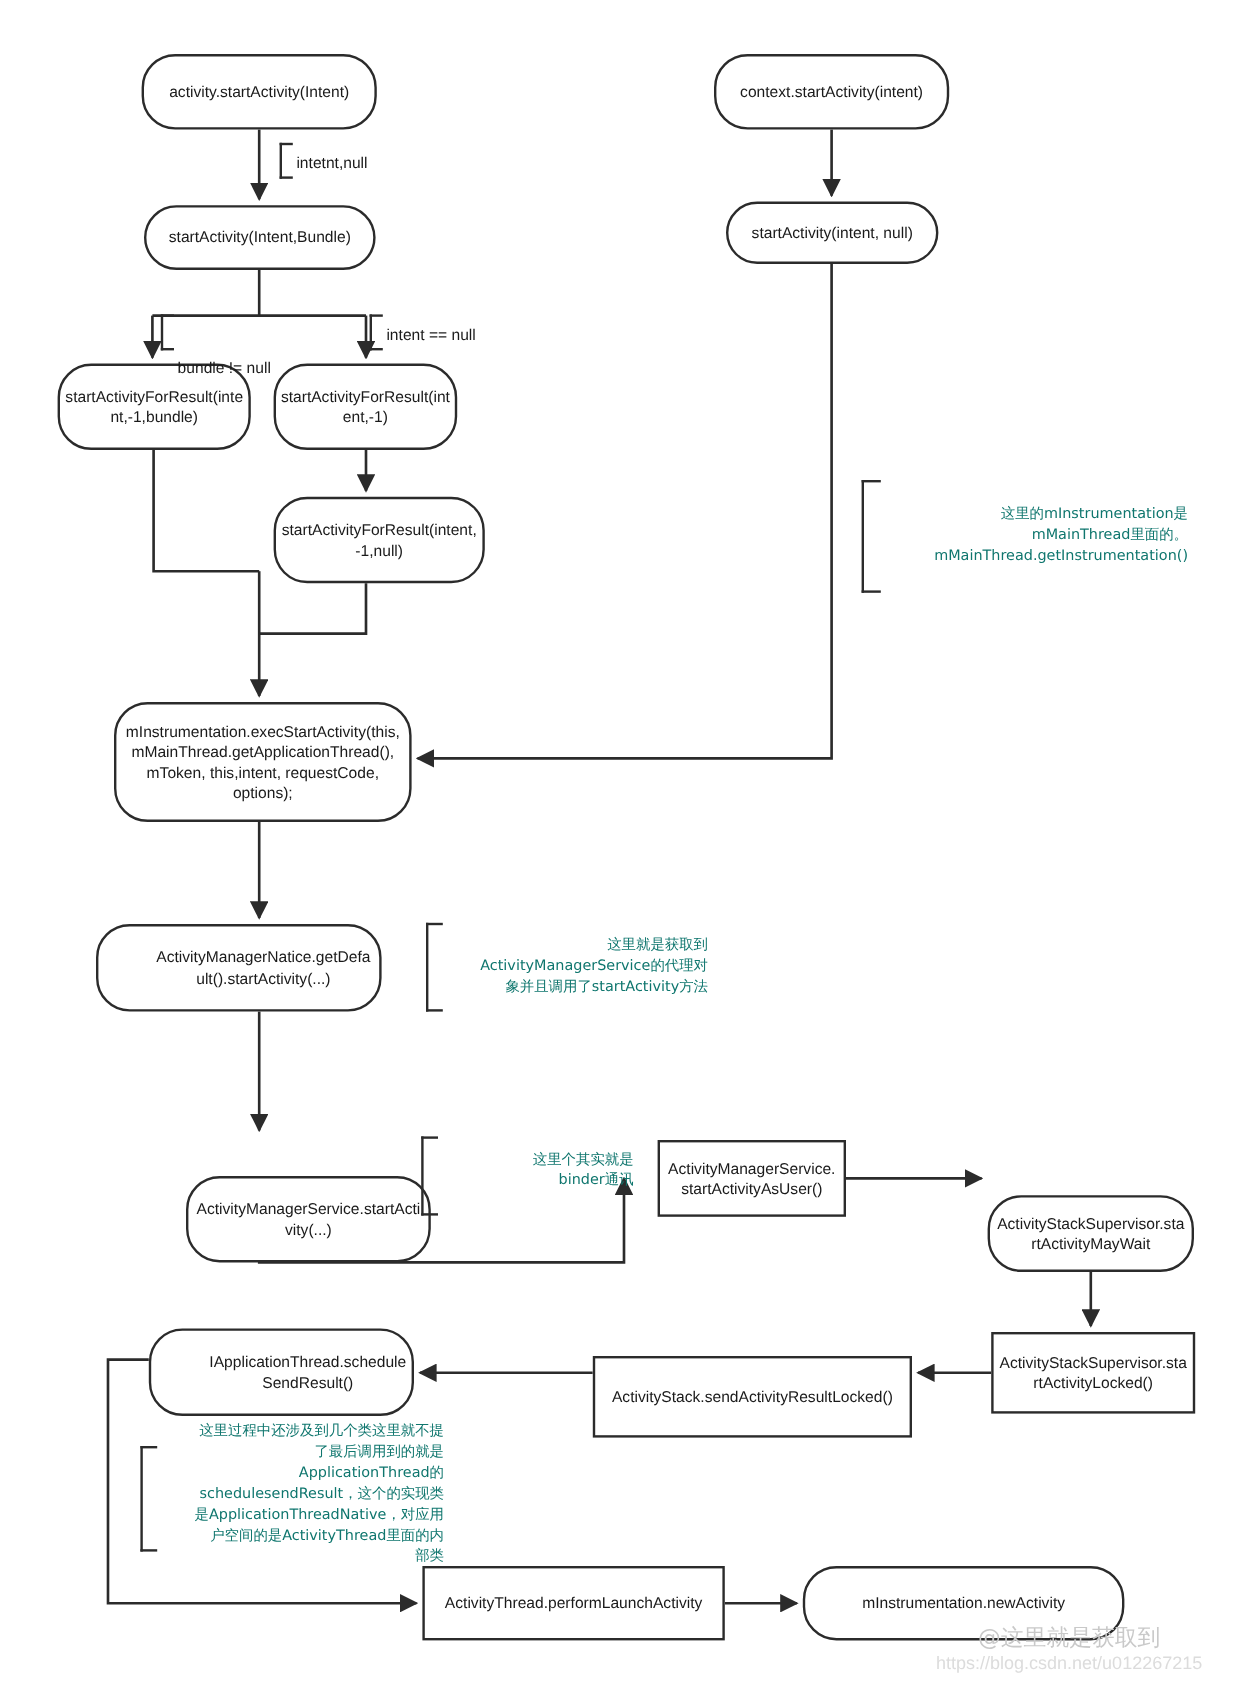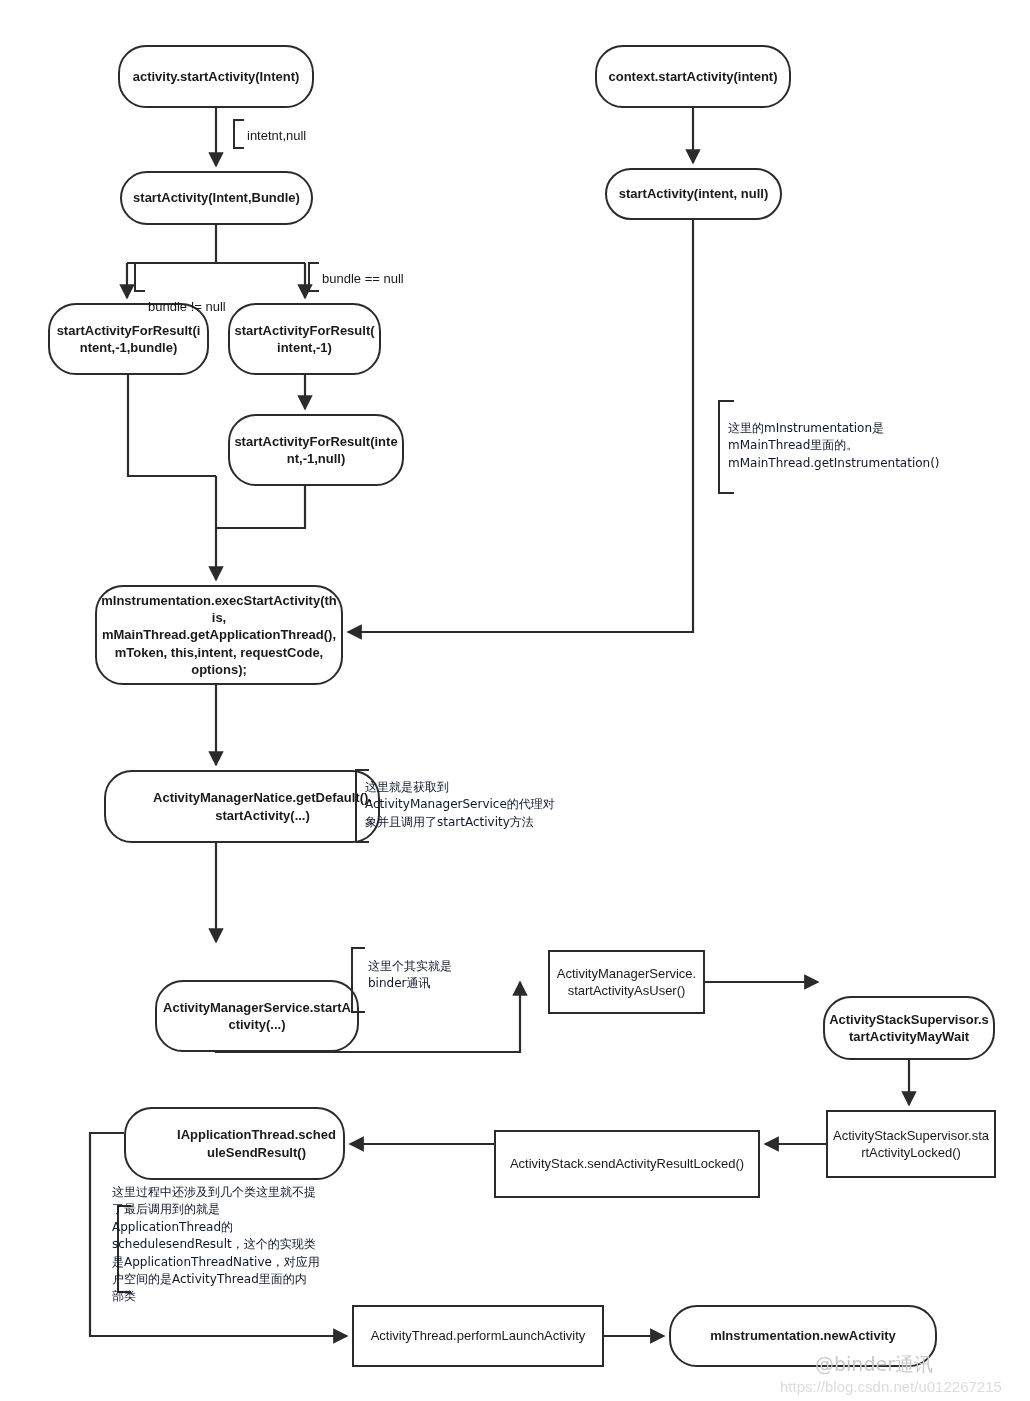--- a/index.html
+++ b/index.html
@@ -33,32 +33,32 @@
     display: flex;
     align-items: center;
     justify-content: center;
     text-align: center;
     line-height: 1.32;
     color: #1a1a1a;
     padding: 2px 4px;
     word-break: break-word;
   }
   .node.bold {
-    font-weight: bold;
+    font-weight: normal;
     border-radius: 28px;
   }
   .node.plain {
     font-weight: normal;
   }
   .note {
     position: absolute;
     box-sizing: border-box;
-    text-align: left;
+    text-align: right;
     line-height: 1.45;
-    color: #0f172a;
+    color: #0f766e;
     font-family: "DejaVu Sans", sans-serif;
     font-size: 12px;
     white-space: pre-line;
   }
   .bracket {
     position: absolute;
     box-sizing: border-box;
     border-left: 2px solid #2b2b2b;
     border-top: 2px solid #2b2b2b;
     border-bottom: 2px solid #2b2b2b;
@@ -139,36 +139,36 @@
 
   <div id="nodes-layer">
       <div class="node bold" style="left: 118px; top: 45px; width: 196px; height: 63px; font-size: 13px;">activity.startActivity(Intent)</div>
       <div class="node bold" style="left: 595px; top: 45px; width: 196px; height: 63px; font-size: 13px;">context.startActivity(intent)</div>
       <div class="node bold" style="left: 120px; top: 171px; width: 193px; height: 54px; font-size: 13px;">startActivity(Intent,Bundle)</div>
       <div class="node bold" style="left: 605px; top: 168px; width: 177px; height: 52px; font-size: 13px;">startActivity(intent, null)</div>
       <div class="node bold" style="left: 48px; top: 303px; width: 161px; height: 72px; font-size: 13px;">startActivityForResult(intent,-1,bundle)</div>
       <div class="node bold" style="left: 228px; top: 303px; width: 153px; height: 72px; font-size: 13px;">startActivityForResult(intent,-1)</div>
       <div class="node bold" style="left: 228px; top: 414px; width: 176px; height: 72px; font-size: 13px;">startActivityForResult(intent,-1,null)</div>
       <div class="node bold" style="left: 95px; top: 585px; width: 248px; height: 100px; font-size: 13px;">mInstrumentation.execStartActivity(this, mMainThread.getApplicationThread(), mToken, this,intent, requestCode, options);</div>
-      <div class="node bold" style="left: 104px; top: 770px; width: 276px; height: 73px; font-size: 13px; padding-left: 45px;">ActivityManagerNatice.getDefault().startActivity(...)</div>
+      <div class="node bold" style="left: 80px; top: 770px; width: 238px; height: 73px; font-size: 13px; padding-left: 45px;">ActivityManagerNatice.getDefault().startActivity(...)</div>
       <div class="node bold" style="left: 111px; top: 980px; width: 204px; height: 72px; font-size: 13px; margin-left: 44px;">ActivityManagerService.startActivity(...)</div>
       <div class="node plain" style="left: 548px; top: 950px; width: 157px; height: 64px; font-size: 13px;">ActivityManagerService.startActivityAsUser()</div>
       <div class="node bold" style="left: 823px; top: 950px; width: 172px; height: 64px; font-size: 13px; margin-top: 46px;">ActivityStackSupervisor.startActivityMayWait</div>
       <div class="node plain" style="left: 826px; top: 1110px; width: 170px; height: 68px; font-size: 13px;">ActivityStackSupervisor.startActivityLocked()</div>
       <div class="node plain" style="left: 494px; top: 1110px; width: 266px; height: 68px; font-size: 13px; margin-top: 20px;">ActivityStack.sendActivityResultLocked()</div>
       <div class="node bold" style="left: 124px; top: 1107px; width: 221px; height: 73px; font-size: 13px; padding-left: 48px;">IApplicationThread.scheduleSendResult()</div>
       <div class="node plain" style="left: 352px; top: 1305px; width: 252px; height: 62px; font-size: 13px;">ActivityThread.performLaunchActivity</div>
       <div class="node bold" style="left: 669px; top: 1305px; width: 268px; height: 62px; font-size: 13px;">mInstrumentation.newActivity</div>
     </div>
   <div id="labels-layer">
       <div class="edge-label" style="left: 247px; top: 128px;">intetnt,null</div>
       <div class="bracket" style="left: 233px; top: 119px; width: 11px; height: 30px;"></div>
       <div class="edge-label" style="left: 148px; top: 271px; margin-top: 28px;">bundle != null</div>
       <div class="bracket" style="left: 134px; top: 262px; width: 11px; height: 30px;"></div>
-      <div class="edge-label" style="left: 322px; top: 271px;">bundle == null</div>
+      <div class="edge-label" style="left: 322px; top: 271px;">intent == null</div>
       <div class="bracket" style="left: 308px; top: 262px; width: 11px; height: 30px;"></div>
     </div>
   <div id="notes-layer">
       <div class="bracket" style="left: 718px; top: 400px; width: 16px; height: 94px;"></div>
       <div class="note" style="left: 728px; top: 420px; width: 262px;">这里的mInstrumentation是
 mMainThread里面的。
 mMainThread.getInstrumentation()</div>
       <div class="bracket" style="left: 355px; top: 769px; width: 14px; height: 74px;"></div>
       <div class="note" style="left: 365px; top: 779px; width: 225px;">这里就是获取到
 ActivityManagerService的代理对
@@ -179,16 +179,16 @@
       <div class="bracket" style="left: 117px; top: 1205px; width: 14px; height: 88px;"></div>
       <div class="note" style="left: 112px; top: 1184px; width: 258px;">这里过程中还涉及到几个类这里就不提
 了最后调用到的就是
 ApplicationThread的
 schedulesendResult，这个的实现类
 是ApplicationThreadNative，对应用
 户空间的是ActivityThread里面的内
 部类</div>
     </div>
 
-  <div class="watermark-main" style="left: 815px; top: 1352px;">@binder通讯</div>
+  <div class="watermark-main" style="left: 815px; top: 1352px;">@这里就是获取到</div>
   <div class="watermark-sub" style="left: 780px; top: 1378px;">https://blog.csdn.net/u012267215</div>
 
 </div>
 
 </body></html>

